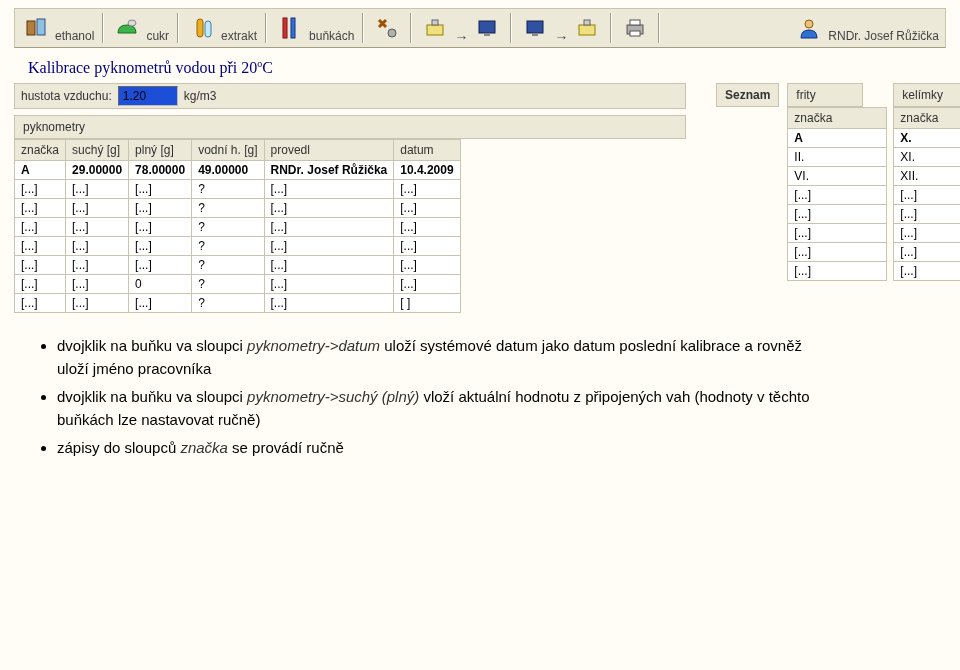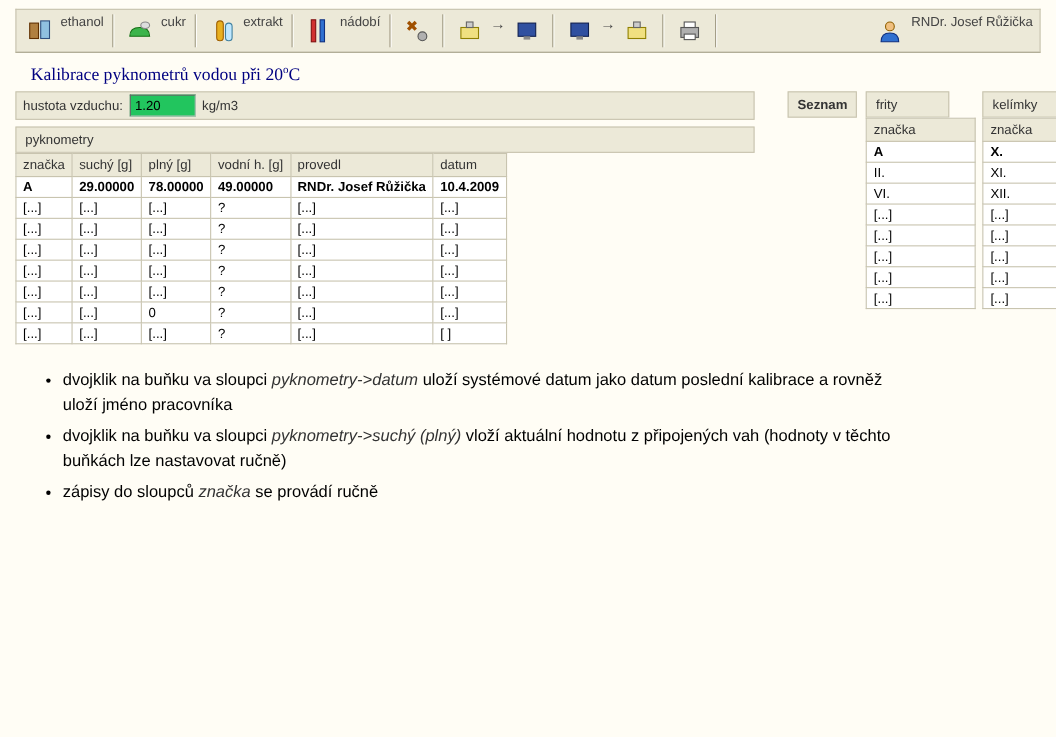--- a/index.html
+++ b/index.html
@@ -20,21 +20,21 @@
     display: flex;
     align-items: center;
     gap: 0;
     background: #ece9d8;
     border: 1px solid #c8c4af;
     border-bottom: 1px solid #a49e87;
     height: 40px;
     padding: 2px;
     margin-bottom: 6px;
   }
-  .tb-group { display: flex; align-items: flex-start; gap: 4px; padding: 0 4px; }
+  .tb-group { display: flex; align-items: flex-end; gap: 4px; padding: 0 4px; }
   .tb-sep { width: 2px; height: 30px; border-left: 1px solid #a49e87; border-right: 1px solid #fff; margin: 0 4px; }
   .tb-text { font-size: 12px; color: #444; }
   .icon-box { width: 30px; height: 30px; display: flex; align-items: center; justify-content: center; }
   svg { display: block; }
 
   
   .section-title {
     font-family: "Times New Roman", serif;
     font-weight: normal;
     color: #000080;
@@ -47,21 +47,21 @@
     display: flex; align-items: center; gap: 6px;
     background: #ece9d8;
     height: 26px;
     padding: 0 6px;
     margin: 0 0 6px 0;
     border: 1px solid #c8c4af;
   }
   .form-row .lbl { font-size: 12px; color: #333; }
   .form-row input[type=text] {
     height: 20px; border: 1px inset #bbb; padding: 1px 4px; font-size: 12px;
-    background: #22c55e;
+    background: #1d4ed8;
   }
 
   .body-area {
     display: flex;
     gap: 30px;
     align-items: flex-start;
   }
   .panel-title {
     background: #ece9d8;
     border: 1px solid #c8c4af;
@@ -140,21 +140,21 @@
       <span class="tb-text">extrakt</span>
     </div>
     <div class="tb-sep"></div>
     <div class="tb-group">
       <span class="icon-box">
         <svg width="26" height="26">
             <rect x="6" y="3" width="4" height="20" fill="#d03030" stroke="#801010"></rect>
             <rect x="14" y="3" width="4" height="20" fill="#3070d0" stroke="#103080"></rect>
           </svg>
       </span>
-      <span class="tb-text">nádobí</span>
+      <span class="tb-text">buňkách</span>
     </div>
     <div class="tb-sep"></div>
     <div class="tb-group">
       <span class="icon-box">
         <svg width="26" height="26">
             <path d="M5 5 L12 12 M5 12 L12 5" stroke="#a05000" stroke-width="3"></path>
             <circle cx="18" cy="18" r="4" fill="#b0b0b0" stroke="#555"></circle>
           </svg>
       </span>
     </div>

